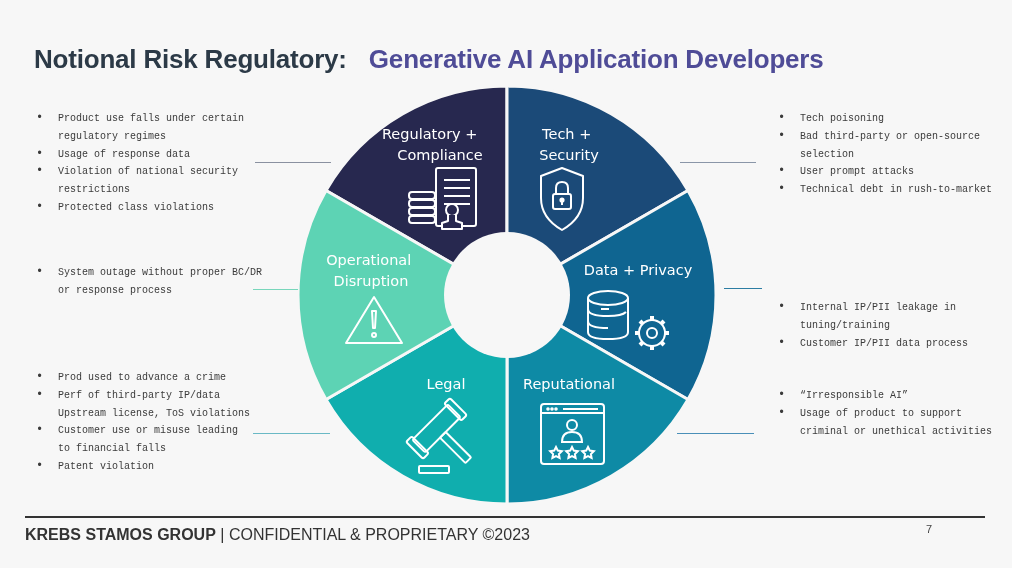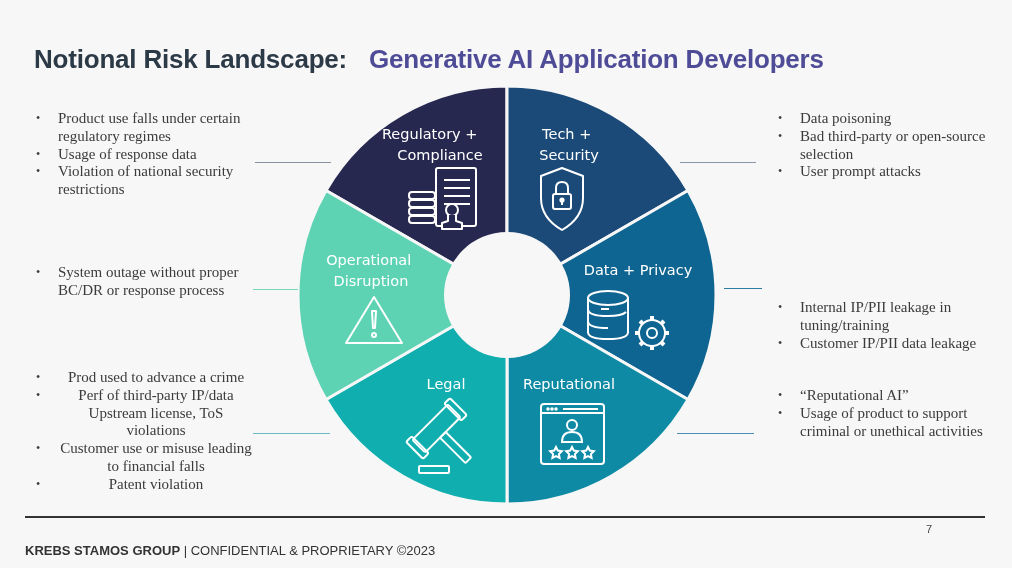--- a/index.html
+++ b/index.html
@@ -3,35 +3,35 @@
 <meta charset="utf-8">
 <style>
   html, body { margin:0; padding:0; }
   body { width:1012px; height:568px; background:#f7f7f7; position:relative; overflow:hidden;
          font-family:"Liberation Sans", "DejaVu Sans", sans-serif; color:#3a3a3a; }
   .title { position:absolute; left:34px; top:44px; font-size:26px; font-weight:bold; letter-spacing:-0.2px; white-space:nowrap; }
   .title .t1 { color:#2c3a47; }
   .title .t2 { color:#4f4c97;margin-left:15px; }
   .wheel { position:absolute; left:0; top:0; }
   .seg-label { font-family:"DejaVu Sans", sans-serif; font-size:14.5px; fill:#ffffff; }
-  .bullets { position:absolute; margin:0; padding:0; list-style:none; font-family:Liberation Serif, serif;
-             font-size:15px; line-height:17.8px; color:#3b3b3b; }
+  .bullets { position:absolute; margin:0; padding:0; list-style:none; font-family:Liberation Mono, monospace;
+             font-size:10px; line-height:17.8px; color:#3b3b3b; }
   .bullets li { position:relative; padding-left:24px; }
   .bullets li::before { content:"\2022"; position:absolute; left:2px; top:0; font-size:12px; }
   .connector { position:absolute; height:1px; }
   .footer-line { position:absolute; left:25px; top:516px; width:960px; height:1.5px; background:#333; }
-  .footer { position:absolute; left:25px; top:543px; font-size:13px; color:#333; white-space:nowrap; }
+  .footer { position:absolute; left:25px; top:526px; font-size:16px; color:#333; white-space:nowrap; }
   .footer b { font-weight:bold; }
   .page-num { position:absolute; left:926px; top:523px; font-size:11px; color:#444; }
 </style>
 </head>
 <body>
 
 <div class="title">
-  <span class="t1">Notional Risk Landscape: </span><span class="t2">Generative AI Application Developers</span>
+  <span class="t1">Notional Risk Regulatory: </span><span class="t2">Generative AI Application Developers</span>
 </div>
 
 <svg class="wheel" width="1012" height="568" viewBox="0 0 1012 568">
   <g id="segments">
       <path d="M455.0384757729337 265 L326.0006906090523 190.5 A209 209 0 0 1 507 86 L507 235 A60 60 0 0 0 455.0384757729337 265 Z" fill="#27284f" stroke="#f7f7f7" stroke-width="3"></path>
       <path d="M507 235 L507 86 A209 209 0 0 1 687.9993093909477 190.5 L558.9615242270663 265 A60 60 0 0 0 507 235 Z" fill="#1b4a78" stroke="#f7f7f7" stroke-width="3"></path>
       <path d="M558.9615242270663 265 L687.9993093909477 190.5 A209 209 0 0 1 687.9993093909477 399.5 L558.9615242270663 325 A60 60 0 0 0 558.9615242270663 265 Z" fill="#0f6591" stroke="#f7f7f7" stroke-width="3"></path>
       <path d="M558.9615242270663 325 L687.9993093909477 399.5 A209 209 0 0 1 507 504 L507 355 A60 60 0 0 0 558.9615242270663 325 Z" fill="#0e8aa5" stroke="#f7f7f7" stroke-width="3"></path>
       <path d="M507 355 L507 504 A209 209 0 0 1 326.0006906090523 399.5 L455.0384757729337 325 A60 60 0 0 0 507 355 Z" fill="#10aeae" stroke="#f7f7f7" stroke-width="3"></path>
       <path d="M455.0384757729337 325 L326.0006906090523 399.5 A209 209 0 0 1 326.0006906090523 190.49999999999997 L455.0384757729337 265 A60 60 0 0 0 455.0384757729337 325 Z" fill="#5dd3b4" stroke="#f7f7f7" stroke-width="3"></path>
@@ -130,51 +130,53 @@
     <path d="M374 297 L346 343 L402 343 Z"></path>
     <path d="M372 311 L376 311 L375 328 L373 328 Z"></path>
     <circle cx="374" cy="335" r="2"></circle>
   </g>
 </svg>
 
 <ul class="bullets" style="left:34px; top:110px; width:240px;">
     <li>Product use falls under certain regulatory regimes</li>
     <li>Usage of response data</li>
     <li>Violation of national security restrictions</li>
+    <li>Protected class violations</li>
   </ul>
 <div class="connector" style="left:255px; top:162px; width:76px; background:#8a91a0;"></div>
 
 <ul class="bullets" style="left:34px; top:264px; width:240px;">
     <li>System outage without proper BC/DR or response process</li>
   </ul>
 <div class="connector" style="left:253px; top:289px; width:45px; background:#78d6bb;"></div>
 
-<ul class="bullets" style="left:34px; top:369px; width:220px;text-align:center;">
+<ul class="bullets" style="left:34px; top:369px; width:220px;">
     <li>Prod used to advance a crime</li>
     <li>Perf of third-party IP/data Upstream license, ToS violations</li>
     <li>Customer use or misuse leading to financial falls</li>
     <li>Patent violation</li>
   </ul>
 <div class="connector" style="left:253px; top:433px; width:77px; background:#6ab9c5;"></div>
 
 <ul class="bullets" style="left:776px; top:110px; width:230px;">
-    <li>Data poisoning</li>
+    <li>Tech poisoning</li>
     <li>Bad third-party or open-source selection</li>
     <li>User prompt attacks</li>
+    <li>Technical debt in rush-to-market</li>
   </ul>
 <div class="connector" style="left:680px; top:162px; width:76px; background:#8a96a8;"></div>
 
 <ul class="bullets" style="left:776px; top:255px; width:232px;margin-top:44px;">
     <li>Internal IP/PII leakage in tuning/training</li>
-    <li>Customer IP/PII data leakage</li>
+    <li>Customer IP/PII data process</li>
   </ul>
 <div class="connector" style="left:724px; top:288px; width:38px; background:#2c7da3;"></div>
 
 <ul class="bullets" style="left:776px; top:387px; width:230px;">
-    <li>“Reputational AI”</li>
+    <li>“Irresponsible AI”</li>
     <li>Usage of product to support criminal or unethical activities</li>
   </ul>
 <div class="connector" style="left:677px; top:433px; width:77px; background:#4a8fb8;"></div>
 
 <div class="footer-line"></div>
 <div class="footer">
   <b>KREBS STAMOS GROUP</b><span> | CONFIDENTIAL &amp; PROPRIETARY ©2023</span>
 </div>
 <div class="page-num">7</div>
 

